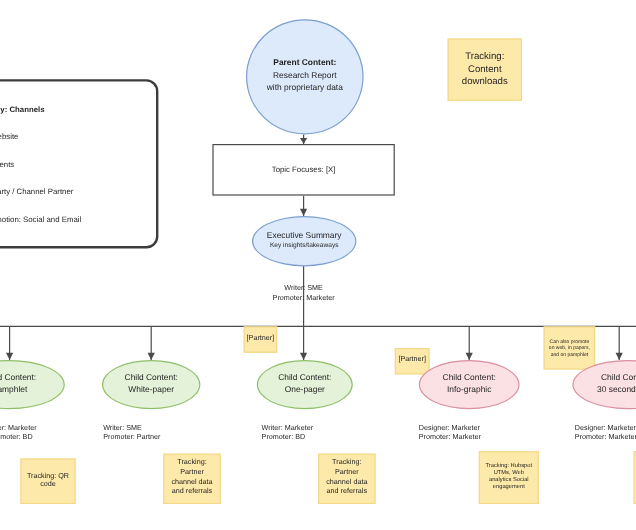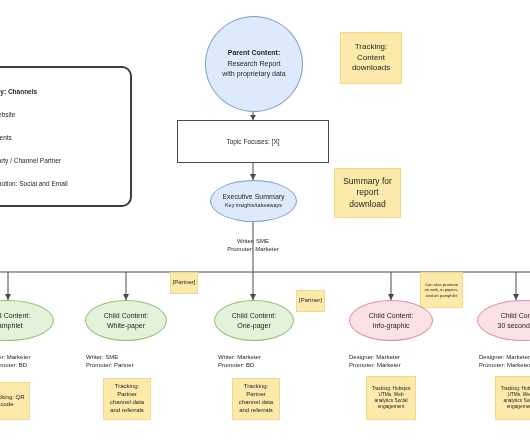--- a/index.html
+++ b/index.html
@@ -57,20 +57,21 @@
     background: #fde9a9;
     border: 1px solid #f2d98a;
     color: #1f1f1f;
     position: absolute;
     box-sizing: border-box;
     display: flex;
     align-items: center;
     justify-content: center;
     text-align: center;
     padding: 3px;
+    margin-left: 33px;
   }
   .sticky-sm {
     font-size: 6px;
     line-height: 1.25;
   }
   .label {
     position: absolute;
     font-size: 6px;
     line-height: 1.3;
     color: #1f1f1f;
@@ -145,23 +146,20 @@
 
   <div class="node rect-node" style="left:177px; top:120px; width:152px; height:43px; font-size:6.5px;">
     <div>Topic Focuses: [X]</div>
   </div>
 
   <div class="node ellipse exec-node" style="left:210px; top:180px; width:87px; height:42px; font-size:7px; line-height:1.45;">
     <div>Executive Summary</div>
     <div style="font-size:5.5px;">Key insights/takeaways</div>
   </div>
 
-  <div class="sticky" style="left:334px; top:168px; width:67px; height:50px; font-size:8.5px; line-height:1.35;">
-    <span>Summary for report download</span>
-  </div>
 
   <div class="label" style="left:213px; top:238px; width:80px; text-align:center;">
     <div>Writer: SME</div>
     <div>Promoter: Marketer</div>
   </div>
 
   <div class="sticky sticky-sm" style="left:170px; top:272px; width:28px; height:22px;">
     <span>[Partner]</span>
   </div>
 

